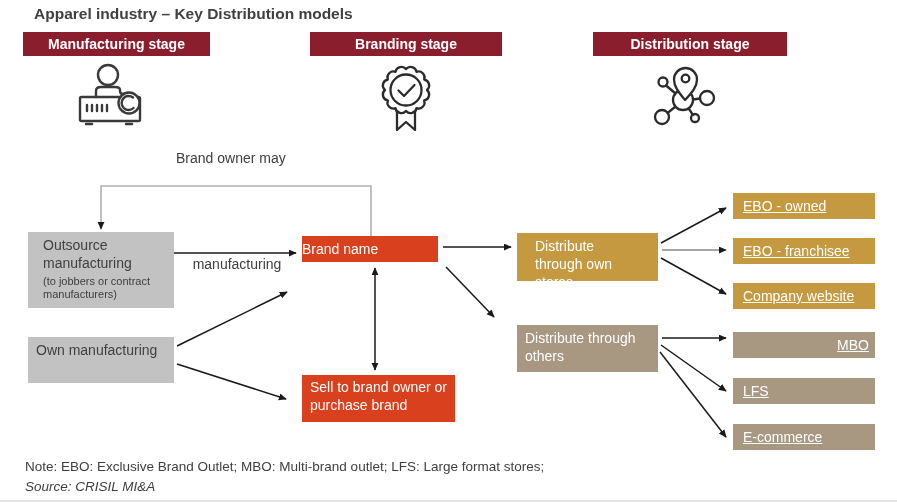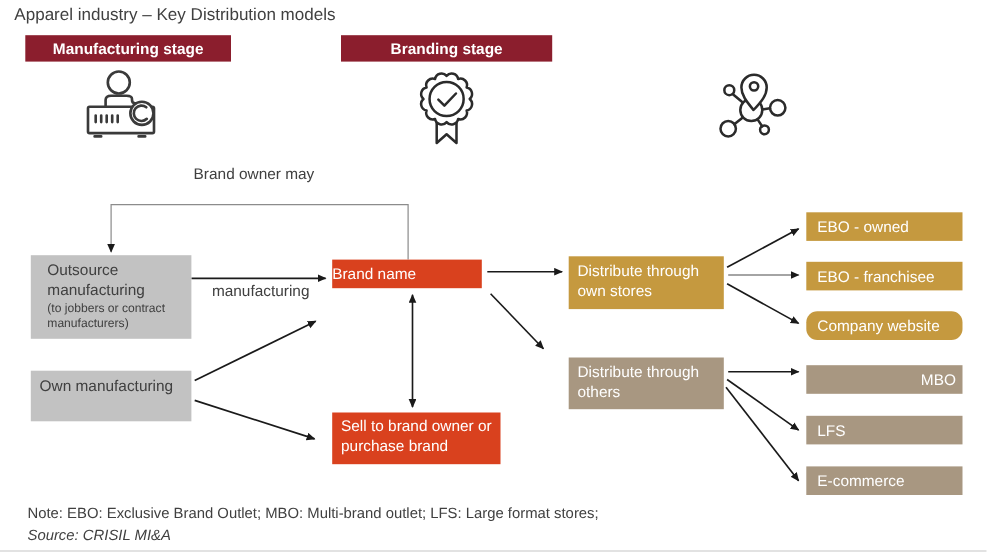--- a/index.html
+++ b/index.html
@@ -1,46 +1,47 @@
 <!DOCTYPE html>
 <html style="--maroon: #8B1E2D; --red: #D9411E; --gold: #C5993F; --tan: #A89781; --graybox: #C2C2C2; --text: #404040; --arrow: #1A1A1A; --feedback-line: #8C8C8C;"><head>
 <meta charset="utf-8">
 <style>
   html,body{margin:0;padding:0;background:#fff;}
   #stage{position:relative;width:897px;height:502px;background:#fff;overflow:hidden;
          font-family:"Liberation Sans",sans-serif;border-bottom:2px solid #e2e2e2;box-sizing:border-box;}
-  .title{position:absolute;left:13px;top:5px;font-size:15.5px;font-weight:normal;color:#404040;}
+  .title{position:absolute;left:34px;top:5px;font-size:15.5px;font-weight:bold;color:#404040;}
   .stage-header{position:absolute;top:32px;height:24px;background:var(--maroon,#8B1E2D);
                 color:#fff;font-size:14px;font-weight:bold;text-align:center;line-height:24px;}
   .icon-wrap{position:absolute;}
   .icon-wrap svg{display:block;}
   .annot{position:absolute;font-size:14px;color:#404040;}
   .annot.center{text-align:center;}
   .box{position:absolute;box-sizing:border-box;font-size:14px;line-height:1.28;}
   .box.gray{background:var(--graybox,#C2C2C2);color:#404040;padding:5px 8px;}
   .box.red{background:var(--red,#D9411E);color:#fff;}
   .box.gold{background:var(--gold,#C5993F);color:#fff;}
   .box.tan{background:var(--tan,#A89781);color:#fff;}
   .box .sub{display:block;font-size:11px;line-height:1.18;margin-top:2px;}
   .box.centered{text-align:left;line-height:26px;padding:0;}
   .box.padded{padding:4px 8px;}
-  .box.leaf{line-height:26px;padding:0 6px 0 10px;white-space:nowrap;}
+  .box.leaf{line-height:26px;padding:0 6px 0 10px;white-space:nowrap;text-decoration:underline;}
   .footer-note{position:absolute;left:25px;font-size:13.5px;color:#404040;text-align:center;}
   .footer-note.italic{font-style:italic;}
   svg.connectors{position:absolute;left:0;top:0;pointer-events:none;}
 </style>
 </head>
 <body>
 
 <div id="stage">
 
   <div class="title">Apparel industry – Key Distribution models</div>
 
   <div class="stage-header" style="left:23px;width:187px;">Manufacturing stage</div>
   <div class="stage-header" style="left:310px;width:192px;">Branding stage</div>
+  <div class="stage-header" style="left:593px;width:194px;">Distribution stage</div>
 
   <div class="icon-wrap" style="left:72px;top:60px;">
     <svg width="76" height="68" viewBox="0 0 76 68" fill="none" stroke="#3A3A3A" stroke-width="2.4" stroke-linecap="round" stroke-linejoin="round">
       <circle cx="36" cy="15" r="10"></circle>
       <path d="M24 37 L24 31 Q24 27 29 27 L43 27 Q48 27 48 30 L48 31 Q48 34 51 34 L55 34"></path>
       <rect x="8" y="37" width="60" height="24" rx="1.5"></rect>
       <path d="M15 45 L15 51 M20 45 L20 51 M25 45 L25 51 M30 45 L30 51 M35 45 L35 51"></path>
       <circle cx="57" cy="43" r="10.5" fill="#fff"></circle>
       <path d="M61 37.5 A7 7 0 1 0 61.5 48"></path>
       <path d="M14 64 L20 64 M54 64 L60 64"></path>
@@ -100,27 +101,27 @@
     <span>Outsource manufacturing</span>
     <span class="sub">(to jobbers or contract manufacturers)</span>
   </div>
 
   <div class="box gray" style="left:28px;top:337px;width:146px;height:46px;">Own manufacturing</div>
 
   <div class="box red centered" style="left:302px;top:236px;width:136px;height:26px;">Brand name</div>
 
   <div class="box red padded" style="left:302px;top:375px;width:153px;height:47px;">Sell to brand owner or purchase brand</div>
 
-  <div class="box gold" style="left:517px;top:233px;width:141px;height:48px;padding:5px 8px;">Distribute through own stores</div>
+  <div class="box gold" style="left:517px;top:233px;width:141px;height:48px;padding:5px 18px;">Distribute through own stores</div>
 
   <div class="box tan" style="left:517px;top:325px;width:141px;height:47px;padding:5px 8px;">Distribute through others</div>
 
   <div class="box gold leaf" style="left:733px;top:193px;width:142px;height:26px;">EBO - owned</div>
   <div class="box gold leaf" style="left:733px;top:238px;width:142px;height:26px;">EBO - franchisee</div>
-  <div class="box gold leaf" style="left:733px;top:283px;width:142px;height:26px;border-radius:10px;">Company website</div>
+  <div class="box gold leaf" style="left:733px;top:283px;width:142px;height:26px;">Company website</div>
   <div class="box tan leaf" style="left:733px;top:332px;width:142px;height:26px;text-align:right;">MBO</div>
   <div class="box tan leaf" style="left:733px;top:378px;width:142px;height:26px;">LFS</div>
   <div class="box tan leaf" style="left:733px;top:424px;width:142px;height:26px;">E-commerce</div>
 
   <div class="footer-note" style="top:459px;">Note: EBO: Exclusive Brand Outlet; MBO: Multi-brand outlet; LFS: Large format stores;</div>
   <div class="footer-note italic" style="top:479px;">Source: CRISIL MI&amp;A</div>
 
 </div>
 
 </body></html>

